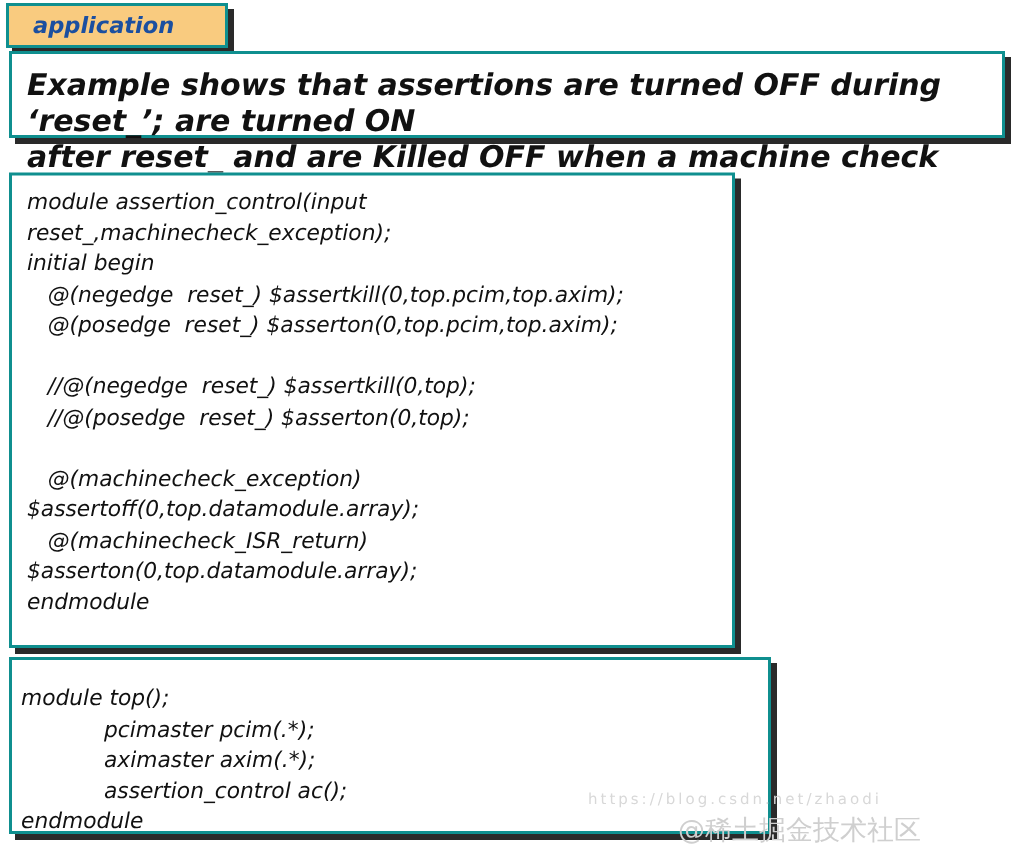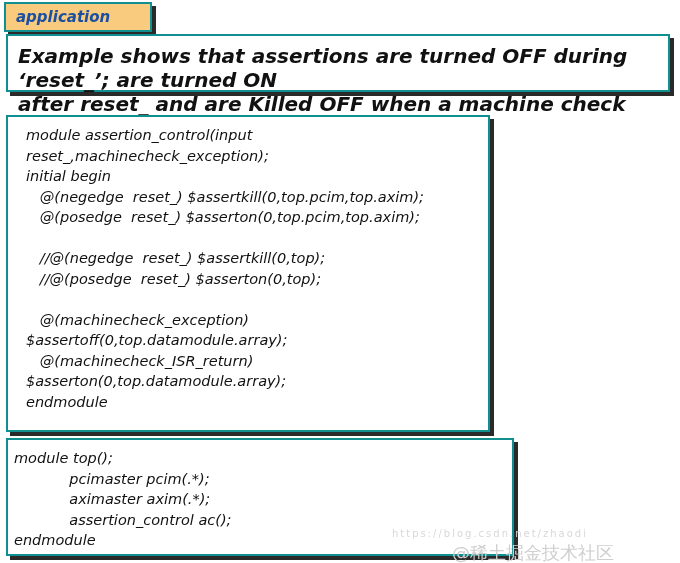--- a/index.html
+++ b/index.html
@@ -20,21 +20,21 @@
     position: absolute;
     left: 4px;
     top: 2px;
     width: 148px;
     height: 30px;
     background: #f9cb7f;
     border: 2px solid #0f8f8f;
     box-sizing: border-box;
     display: flex;
     align-items: center;
-    padding-left: 10px;
+    padding-left: 16px;
   }
   .title-tab-text {
     font-style: italic;
     font-weight: bold;
     font-size: 15px;
     color: #1b4fa0;
     font-family: "DejaVu Sans", sans-serif;
   }
 
   
@@ -69,35 +69,35 @@
     line-height: 24px;
     color: #111111;
     white-space: pre-wrap;
   }
 
   .code-panel-1 {
     left: 6px;
     top: 115px;
     width: 484px;
     height: 317px;
-    padding: 8px 8px 0 18px;
+    padding: 8px 8px 0 10px;
   }
   .code-shadow-1 {
     left: 10px;
     top: 119px;
     width: 484px;
     height: 317px;
   }
 
   .code-panel-2 {
     left: 6px;
     top: 438px;
     width: 508px;
     height: 118px;
-    padding: 8px 8px 0 6px;
+    padding: 16px 8px 0 6px;
   }
   .code-shadow-2 {
     left: 10px;
     top: 442px;
     width: 508px;
     height: 118px;
   }
 
   .code-text {
     font-style: italic;

